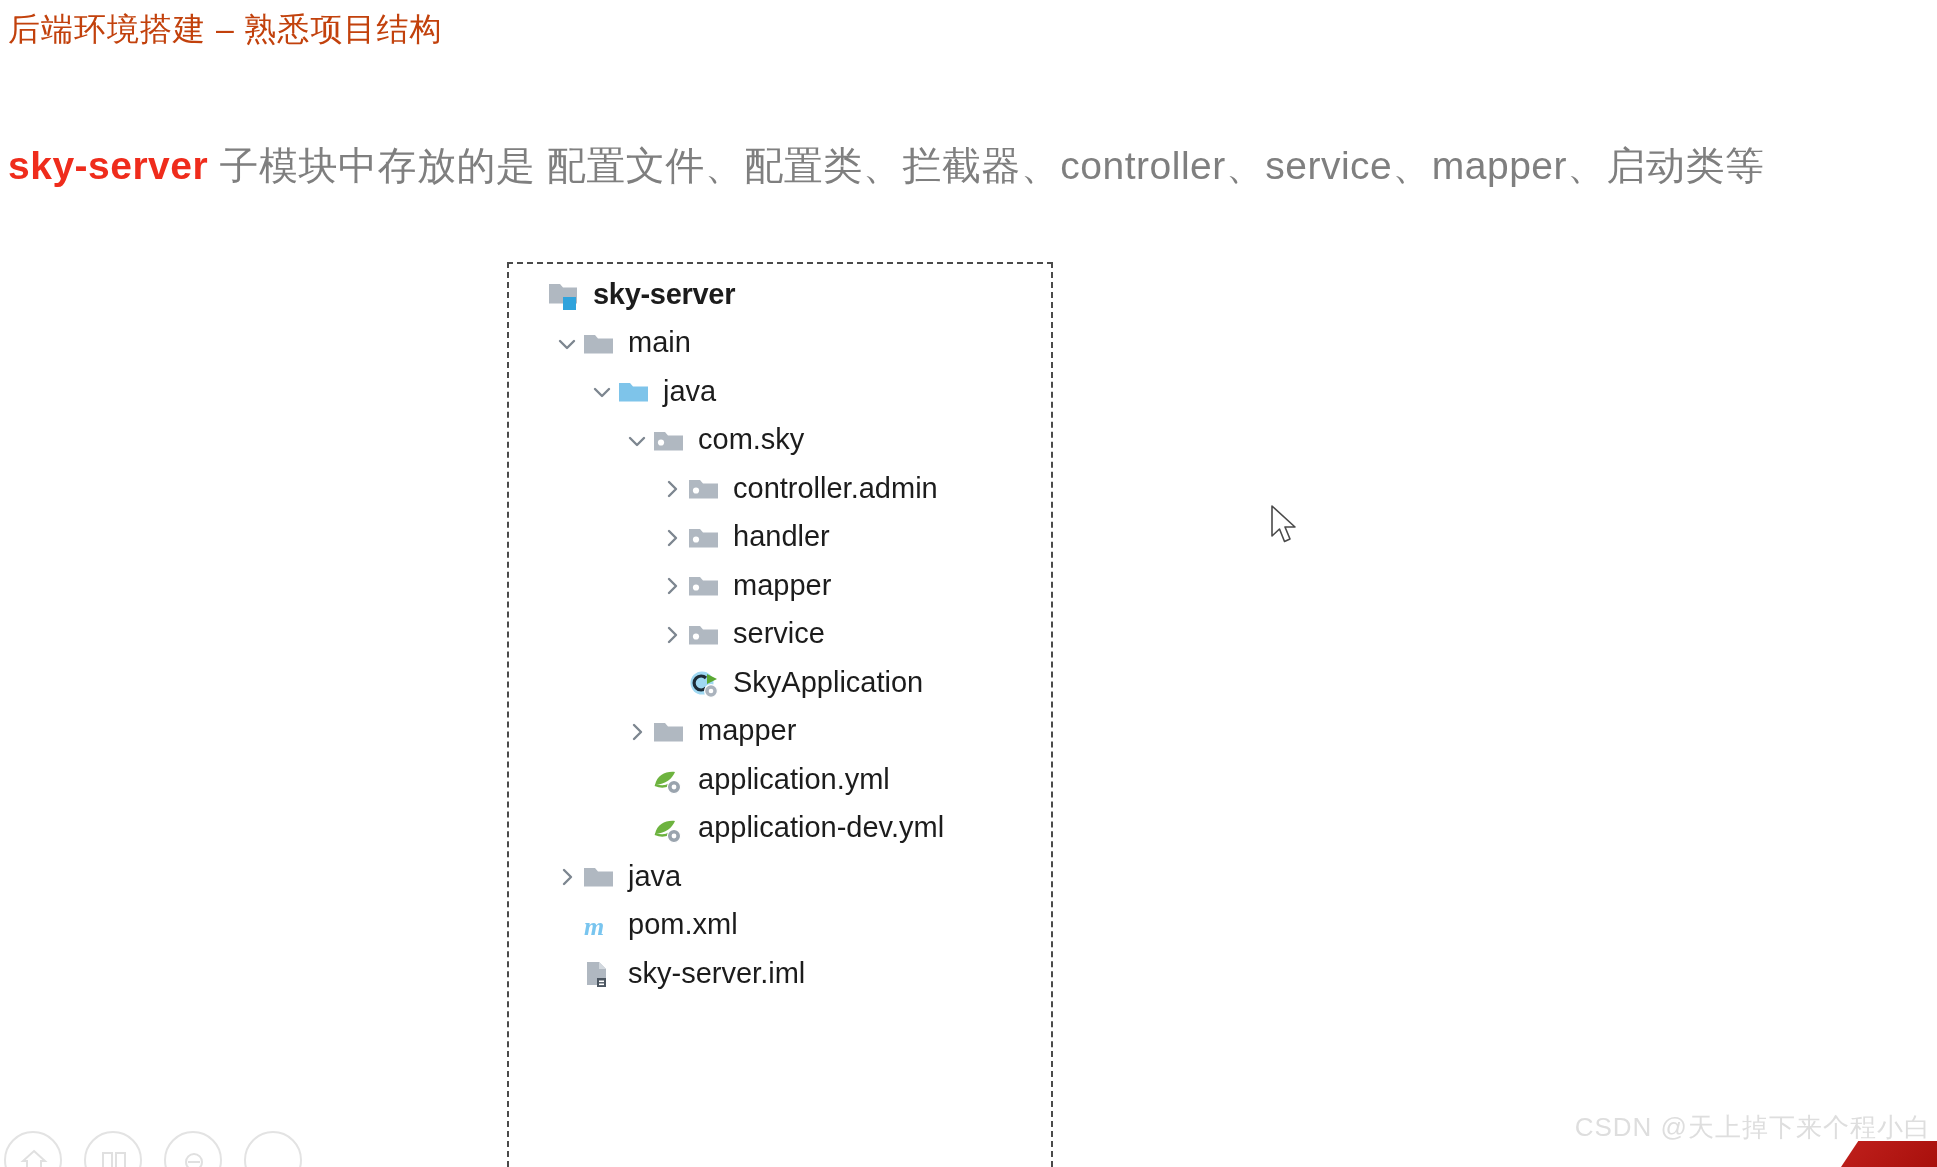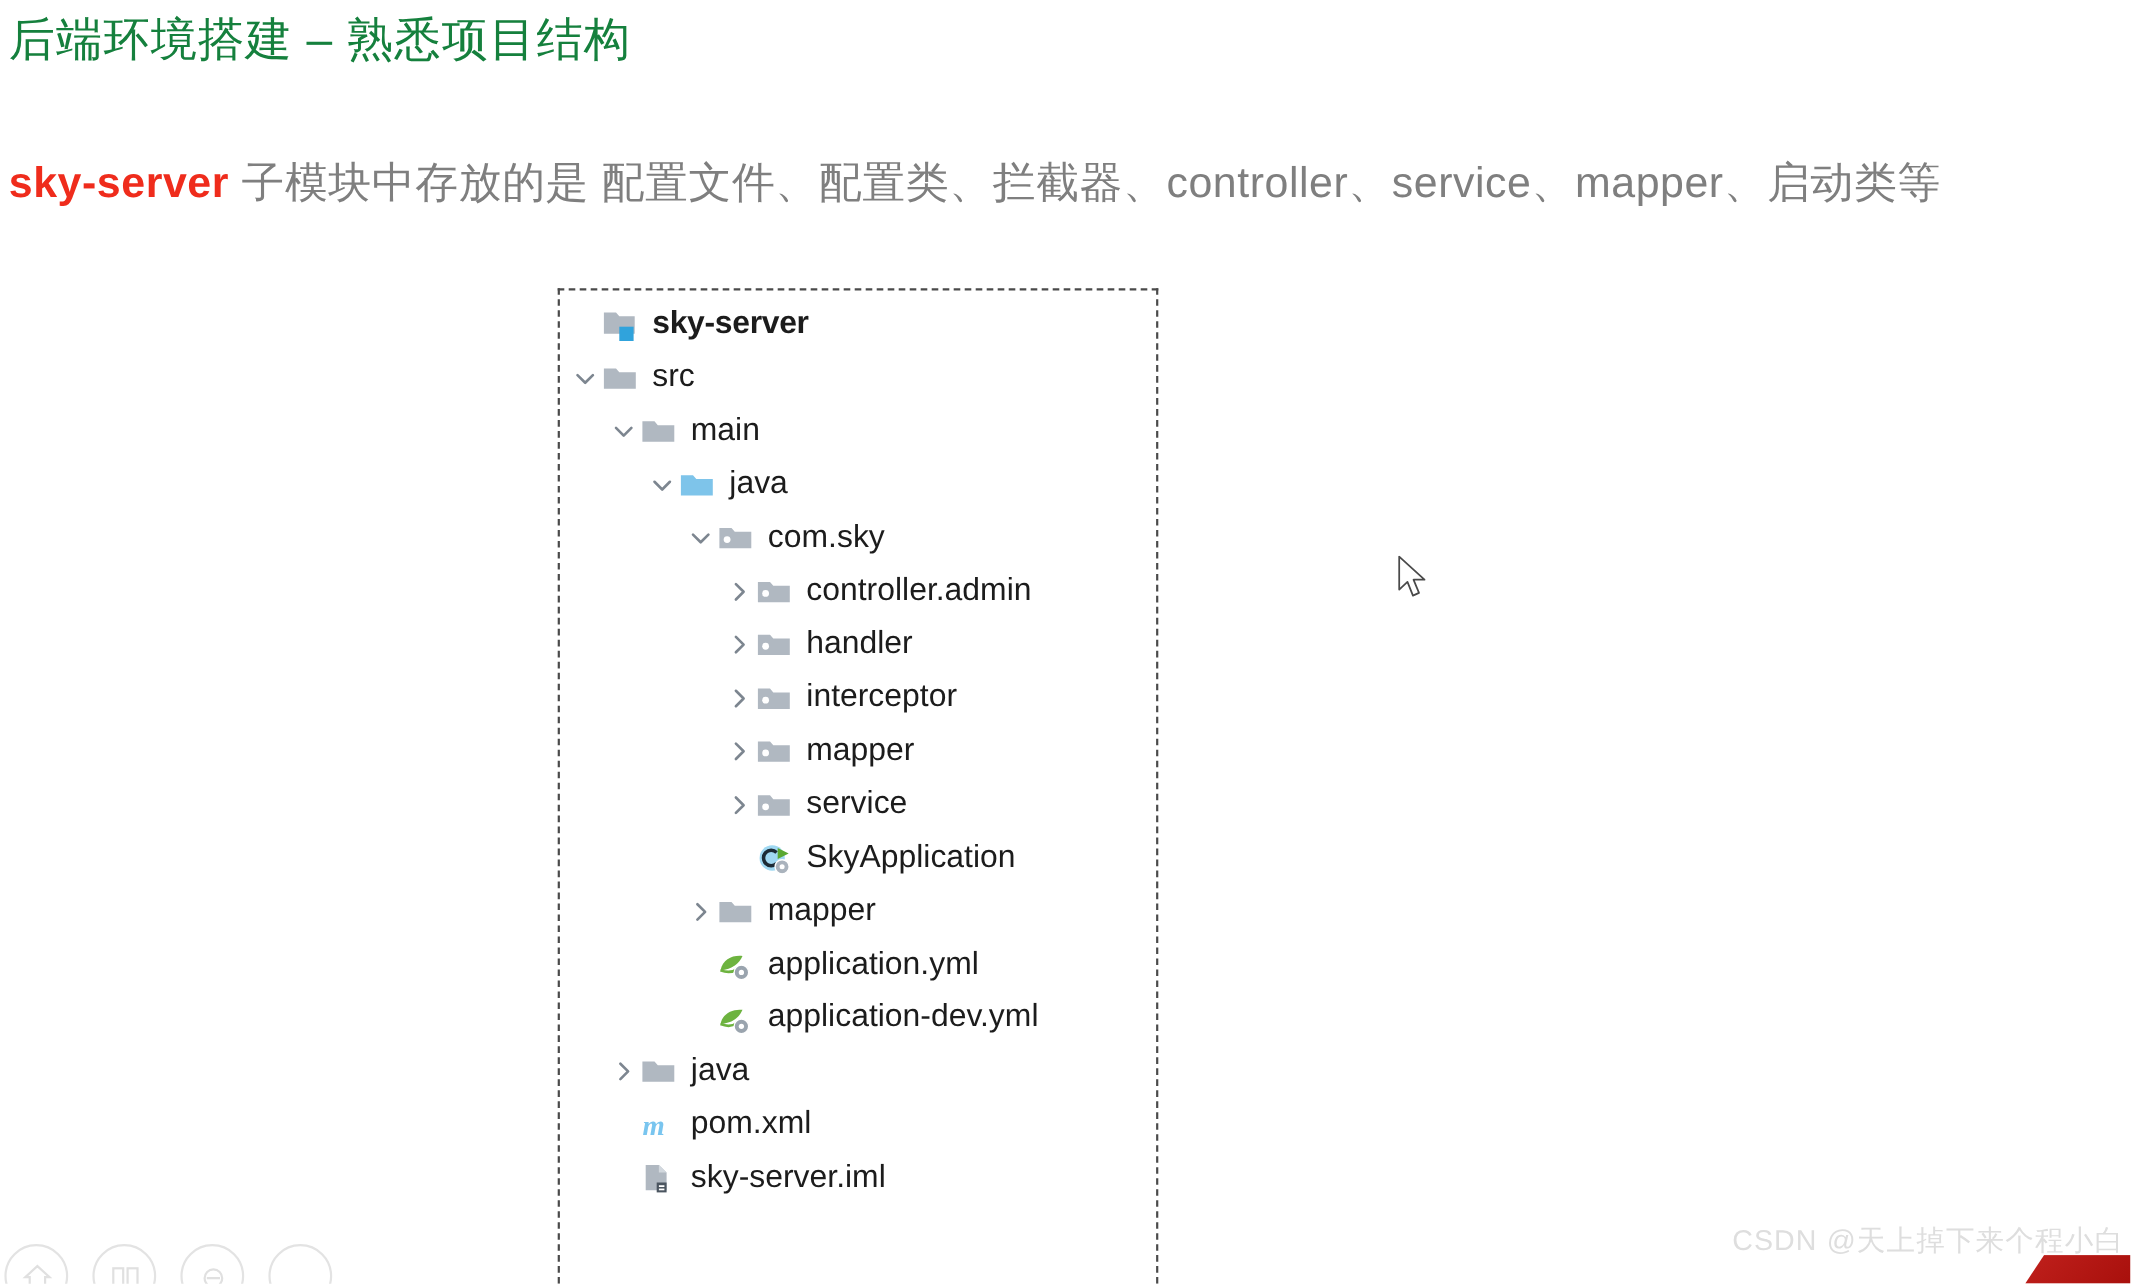--- a/index.html
+++ b/index.html
@@ -14,23 +14,23 @@
     overflow: hidden;
     font-family: "Liberation Sans", "DejaVu Sans", sans-serif;
     -webkit-font-smoothing: antialiased;
   }
 
   
   #slide-title {
     position: absolute;
     left: 8px;
     top: 8px;
-    font-size: 42px;
+    font-size: 32px;
     font-weight: 400;
-    color: #15803d;
+    color: #c2410c;
     letter-spacing: 1px;
     white-space: nowrap;
   }
 
   
   #subtitle-line {
     position: absolute;
     left: 8px;
     top: 139px;
     font-size: 39px;
@@ -174,70 +174,56 @@
         </span>
         <span class="ico">
           <svg width="36" height="34" viewBox="0 0 36 34">
         <path d="M2 6 h11 l3 3.5 h14 v16 h-28 z" fill="#b0b8c1"></path>
         <rect x="16" y="19" width="13" height="13" fill="#30a3dc"></rect>
       </svg>
         </span>
         <span class="label">sky-server</span>
       </div>
       <div class="tree-row">
-        <span class="ind" style="width: 8px;"></span>
+        <span class="ind" style="width: 43px;"></span>
         <span class="chev">
           <svg width="30" height="30" viewBox="0 0 30 30">
             <path d="M8 12 L15 19 L22 12" fill="none" stroke="#7d8690" stroke-width="2.4" stroke-linecap="round" stroke-linejoin="round"></path>
           </svg>
         </span>
         <span class="ico">
           <svg width="36" height="34" viewBox="0 0 36 34">
         <path d="M2 8 h11 l3 3.5 h15 v15 h-29 z" fill="#b0b8c1"></path>
       </svg>
         </span>
-        <span class="label">src</span>
-      </div>
-      <div class="tree-row">
-        <span class="ind" style="width: 43px;"></span>
+        <span class="label">main</span>
+      </div>
+      <div class="tree-row">
+        <span class="ind" style="width: 78px;"></span>
         <span class="chev">
           <svg width="30" height="30" viewBox="0 0 30 30">
             <path d="M8 12 L15 19 L22 12" fill="none" stroke="#7d8690" stroke-width="2.4" stroke-linecap="round" stroke-linejoin="round"></path>
           </svg>
         </span>
         <span class="ico">
           <svg width="36" height="34" viewBox="0 0 36 34">
-        <path d="M2 8 h11 l3 3.5 h15 v15 h-29 z" fill="#b0b8c1"></path>
-      </svg>
-        </span>
-        <span class="label">main</span>
-      </div>
-      <div class="tree-row">
-        <span class="ind" style="width: 78px;"></span>
+        <path d="M2 8 h11 l3 3.5 h15 v15 h-29 z" fill="#7ec4ea"></path>
+      </svg>
+        </span>
+        <span class="label">java</span>
+      </div>
+      <div class="tree-row">
+        <span class="ind" style="width: 113px;"></span>
         <span class="chev">
           <svg width="30" height="30" viewBox="0 0 30 30">
             <path d="M8 12 L15 19 L22 12" fill="none" stroke="#7d8690" stroke-width="2.4" stroke-linecap="round" stroke-linejoin="round"></path>
           </svg>
         </span>
         <span class="ico">
           <svg width="36" height="34" viewBox="0 0 36 34">
-        <path d="M2 8 h11 l3 3.5 h15 v15 h-29 z" fill="#7ec4ea"></path>
-      </svg>
-        </span>
-        <span class="label">java</span>
-      </div>
-      <div class="tree-row">
-        <span class="ind" style="width: 113px;"></span>
-        <span class="chev">
-          <svg width="30" height="30" viewBox="0 0 30 30">
-            <path d="M8 12 L15 19 L22 12" fill="none" stroke="#7d8690" stroke-width="2.4" stroke-linecap="round" stroke-linejoin="round"></path>
-          </svg>
-        </span>
-        <span class="ico">
-          <svg width="36" height="34" viewBox="0 0 36 34">
         <path d="M2 8 h11 l3 3.5 h15 v15 h-29 z" fill="#b0b8c1"></path>
         <circle cx="9" cy="18.5" r="3.1" fill="#ffffff"></circle>
       </svg>
         </span>
         <span class="label">com.sky</span>
       </div>
       <div class="tree-row">
         <span class="ind" style="width: 148px;"></span>
         <span class="chev">
           <svg width="30" height="30" viewBox="0 0 30 30">
@@ -259,35 +245,20 @@
             <path d="M12 8 L19 15 L12 22" fill="none" stroke="#7d8690" stroke-width="2.4" stroke-linecap="round" stroke-linejoin="round"></path>
           </svg>
         </span>
         <span class="ico">
           <svg width="36" height="34" viewBox="0 0 36 34">
         <path d="M2 8 h11 l3 3.5 h15 v15 h-29 z" fill="#b0b8c1"></path>
         <circle cx="9" cy="18.5" r="3.1" fill="#ffffff"></circle>
       </svg>
         </span>
         <span class="label">handler</span>
-      </div>
-      <div class="tree-row">
-        <span class="ind" style="width: 148px;"></span>
-        <span class="chev">
-          <svg width="30" height="30" viewBox="0 0 30 30">
-            <path d="M12 8 L19 15 L12 22" fill="none" stroke="#7d8690" stroke-width="2.4" stroke-linecap="round" stroke-linejoin="round"></path>
-          </svg>
-        </span>
-        <span class="ico">
-          <svg width="36" height="34" viewBox="0 0 36 34">
-        <path d="M2 8 h11 l3 3.5 h15 v15 h-29 z" fill="#b0b8c1"></path>
-        <circle cx="9" cy="18.5" r="3.1" fill="#ffffff"></circle>
-      </svg>
-        </span>
-        <span class="label">interceptor</span>
       </div>
       <div class="tree-row">
         <span class="ind" style="width: 148px;"></span>
         <span class="chev">
           <svg width="30" height="30" viewBox="0 0 30 30">
             <path d="M12 8 L19 15 L12 22" fill="none" stroke="#7d8690" stroke-width="2.4" stroke-linecap="round" stroke-linejoin="round"></path>
           </svg>
         </span>
         <span class="ico">
           <svg width="36" height="34" viewBox="0 0 36 34">

